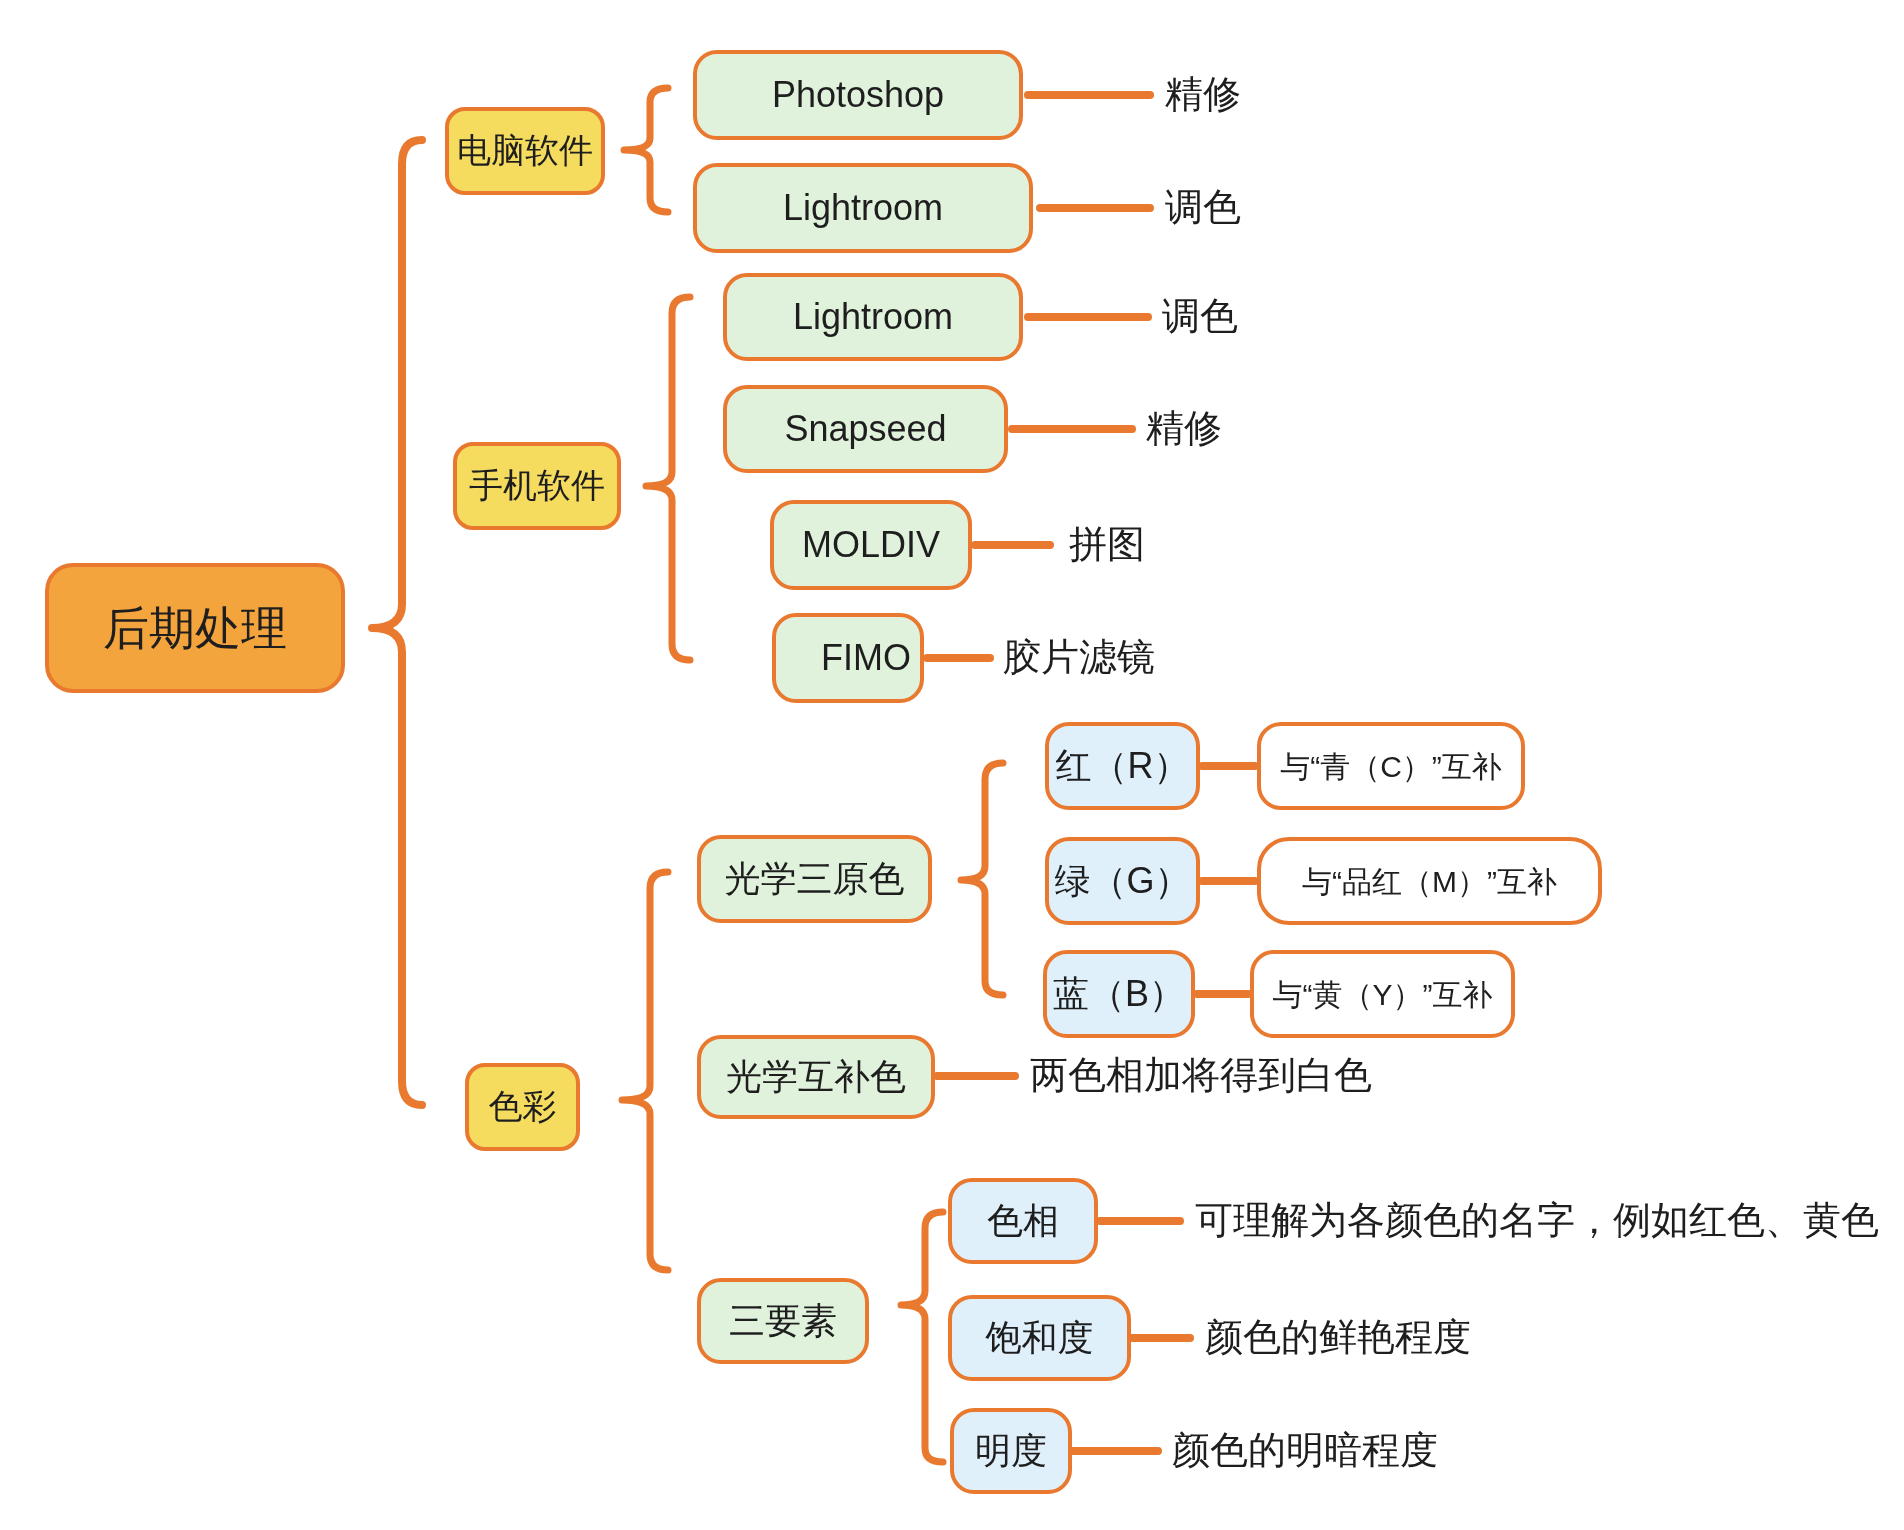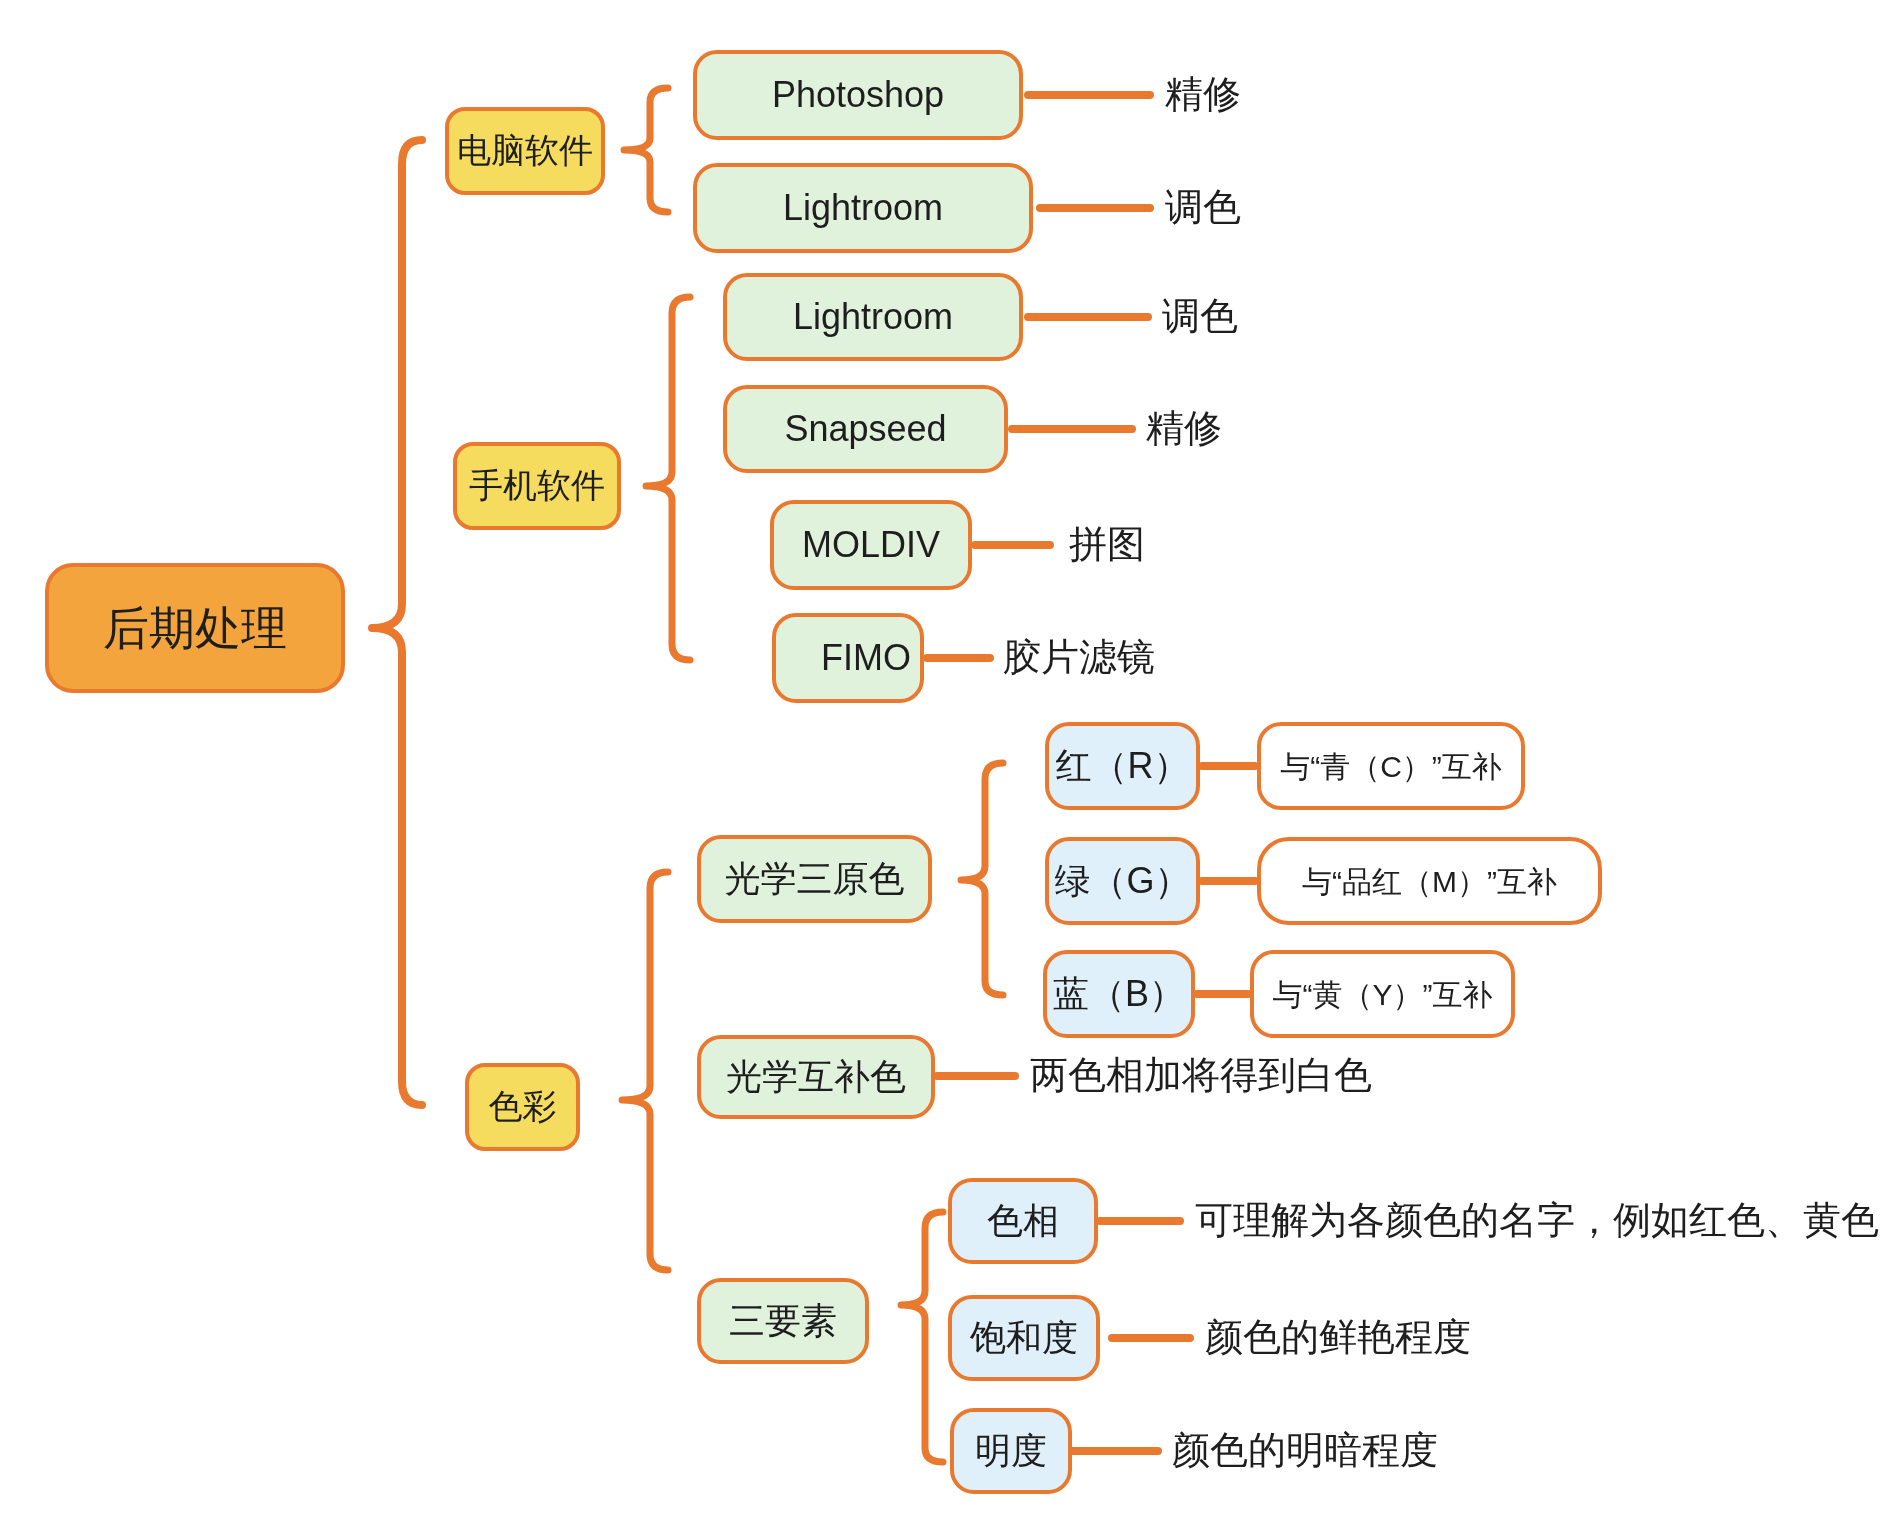--- a/index.html
+++ b/index.html
@@ -91,16 +91,16 @@
 <div class="node node-white" style="left:1257px;top:837px;width:345px;height:88px;border-radius:32px;">与“品红（M）”互补</div>
 <div class="node node-blue" style="left:1043px;top:950px;width:152px;height:88px;">蓝（B）</div>
 <div class="node node-white" style="left:1250px;top:950px;width:265px;height:88px;">与“黄（Y）”互补</div>
 
 <div class="node node-green" style="left:697px;top:1035px;width:238px;height:84px;">光学互补色</div>
 <div class="note" style="left:1030px;top:1076px;">两色相加将得到白色</div>
 
 <div class="node node-green" style="left:697px;top:1262px;width:172px;height:86px;margin-top:16px;">三要素</div>
 <div class="node node-blue" style="left:948px;top:1178px;width:150px;height:86px;">色相</div>
 <div class="note" style="left:1195px;top:1221px;">可理解为各颜色的名字，例如红色、黄色</div>
-<div class="node node-blue" style="left:948px;top:1295px;width:152px;height:86px;">饱和度</div>
+<div class="node node-blue" style="left:948px;top:1295px;width:183px;height:86px;">饱和度</div>
 <div class="note" style="left:1205px;top:1338px;">颜色的鲜艳程度</div>
 <div class="node node-blue" style="left:950px;top:1408px;width:122px;height:86px;">明度</div>
 <div class="note" style="left:1172px;top:1451px;">颜色的明暗程度</div>
 
 </body></html>

